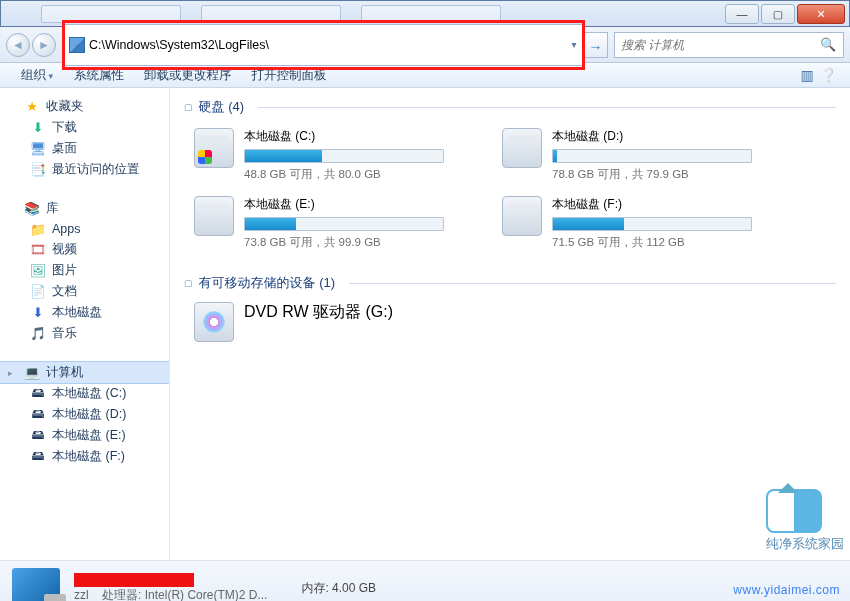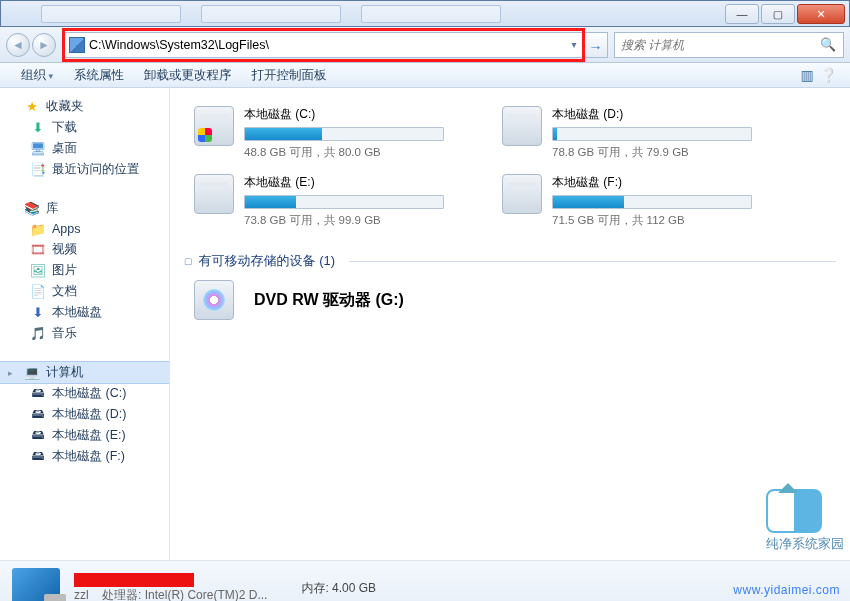--- a/index.html
+++ b/index.html
@@ -19,21 +19,21 @@
     border-color: #a93420; color: #fff; margin-right: 4px; }
 
   
   .navrow { height: 36px; background: linear-gradient(#eff4fc,#dfe9f6);
     border-bottom: 1px solid #b8c6d9; display: flex; align-items: center; padding: 0 6px; position: relative; }
   .nav-arrows { display: flex; gap: 2px; margin-right: 8px; }
   .nav-circle { width: 24px; height: 24px; border-radius: 50%;
     background: radial-gradient(circle at 30% 30%, #fefefe, #cdd9e8);
     border: 1px solid #9cb4cf; display: flex; align-items: center; justify-content: center;
     font-size: 12px; color: #8ba8c6; }
-  .addr-wrap { flex: 1; height: 26px; display: flex; align-items: center;
+  .addr-wrap { flex: 1; height: 42px; display: flex; align-items: center;
     background: #fff; border: 1px solid #a7bcd4; position: relative; }
   .addr-wrap::after { content:''; position:absolute; inset:-5px -2px -5px -3px;
     border: 3px solid #ff1a1a; pointer-events:none; }
   .addr-icon { width:16px; height:16px; margin:0 4px; background:
     linear-gradient(135deg,#6aa6e4 50%,#3e7bc0 50%); border:1px solid #2d6aa8; }
   .addr-input { flex:1; border:none; outline:none; font-size: 12.5px; height:22px; }
   .addr-drop { width:18px; text-align:center; color:#5c7aa0; font-size:10px; }
   .go-btn { width:24px; height:26px; border:1px solid #a7bcd4; border-left:none;
     background:linear-gradient(#fdfefe,#e4ecf6); display:flex; align-items:center;
     justify-content:center; color:#1e6fc4; font-size:14px; font-weight:bold; }
@@ -83,21 +83,21 @@
   .drive-ico.win7::after { content:'';position:absolute;left:3px;bottom:3px;width:14px;height:14px;
     background: conic-gradient(#f04 0 90deg,#4b4 90deg 180deg,#36f 180deg 270deg,#fc0 270deg 360deg);
     border-radius:3px; }
   .drive-info { display:flex; flex-direction:column; gap:4px; font-size:12px; }
   .drive-name { color:#000; }
   .bar { width:200px; height:14px; border:1px solid #b5c5d7;
     background:#eef3f8; border-radius:1px; overflow:hidden; }
   .bar-fill { height:100%; background: linear-gradient(#3db3e6,#168ccd); }
   .drive-sub { color:#6d6d6d; font-size:11.5px; }
 
-  .dvd { display:flex; align-items:center; gap:20px; padding:6px 10px;font-weight:bold; }
+  .dvd { display:flex; align-items:flex-start; gap:10px; padding:6px 10px; }
   .dvd-ico { width:40px; height:40px; border:1px solid #aab9cb;
     background:linear-gradient(#f1f4f8,#cfd9e4); border-radius:4px; display:flex;
     align-items:center; justify-content:center; }
   .dvd-disc { width:22px;height:22px; border-radius:50%;
     background: radial-gradient(circle,#fff 0 25%,#aab 26% 27%,#d8e 30%,#8cf 60%,#eee 80%); }
 
   
   .details { height:55px; border-top:1px solid #dde5ee;
     background:linear-gradient(#f4f8fd,#e6eef8); display:flex; align-items:center;
     padding:4px 12px; gap:14px; font-size:12px; color:#444; }
@@ -238,20 +238,24 @@
       </div>
       <div class="nav-item">
         <span class="ico">🖴</span>
         <span>本地磁盘 (F:)</span>
       </div>
     </div>
   </div>
 
   <div class="content">
     <div class="section">
+      <div class="sec-head">
+        <span>硬盘 (4)</span>
+        <div class="sec-line"></div>
+      </div>
       <div class="drive-grid" id="drive-grid">
           <div class="drive">
             <div class="drive-ico win7"></div>
             <div class="drive-info">
               <div class="drive-name">本地磁盘 (C:)</div>
               <div class="bar">
                 <div class="bar-fill" style="width:39%"></div>
               </div>
               <div class="drive-sub">48.8 GB 可用，共 80.0 GB</div>
             </div>

